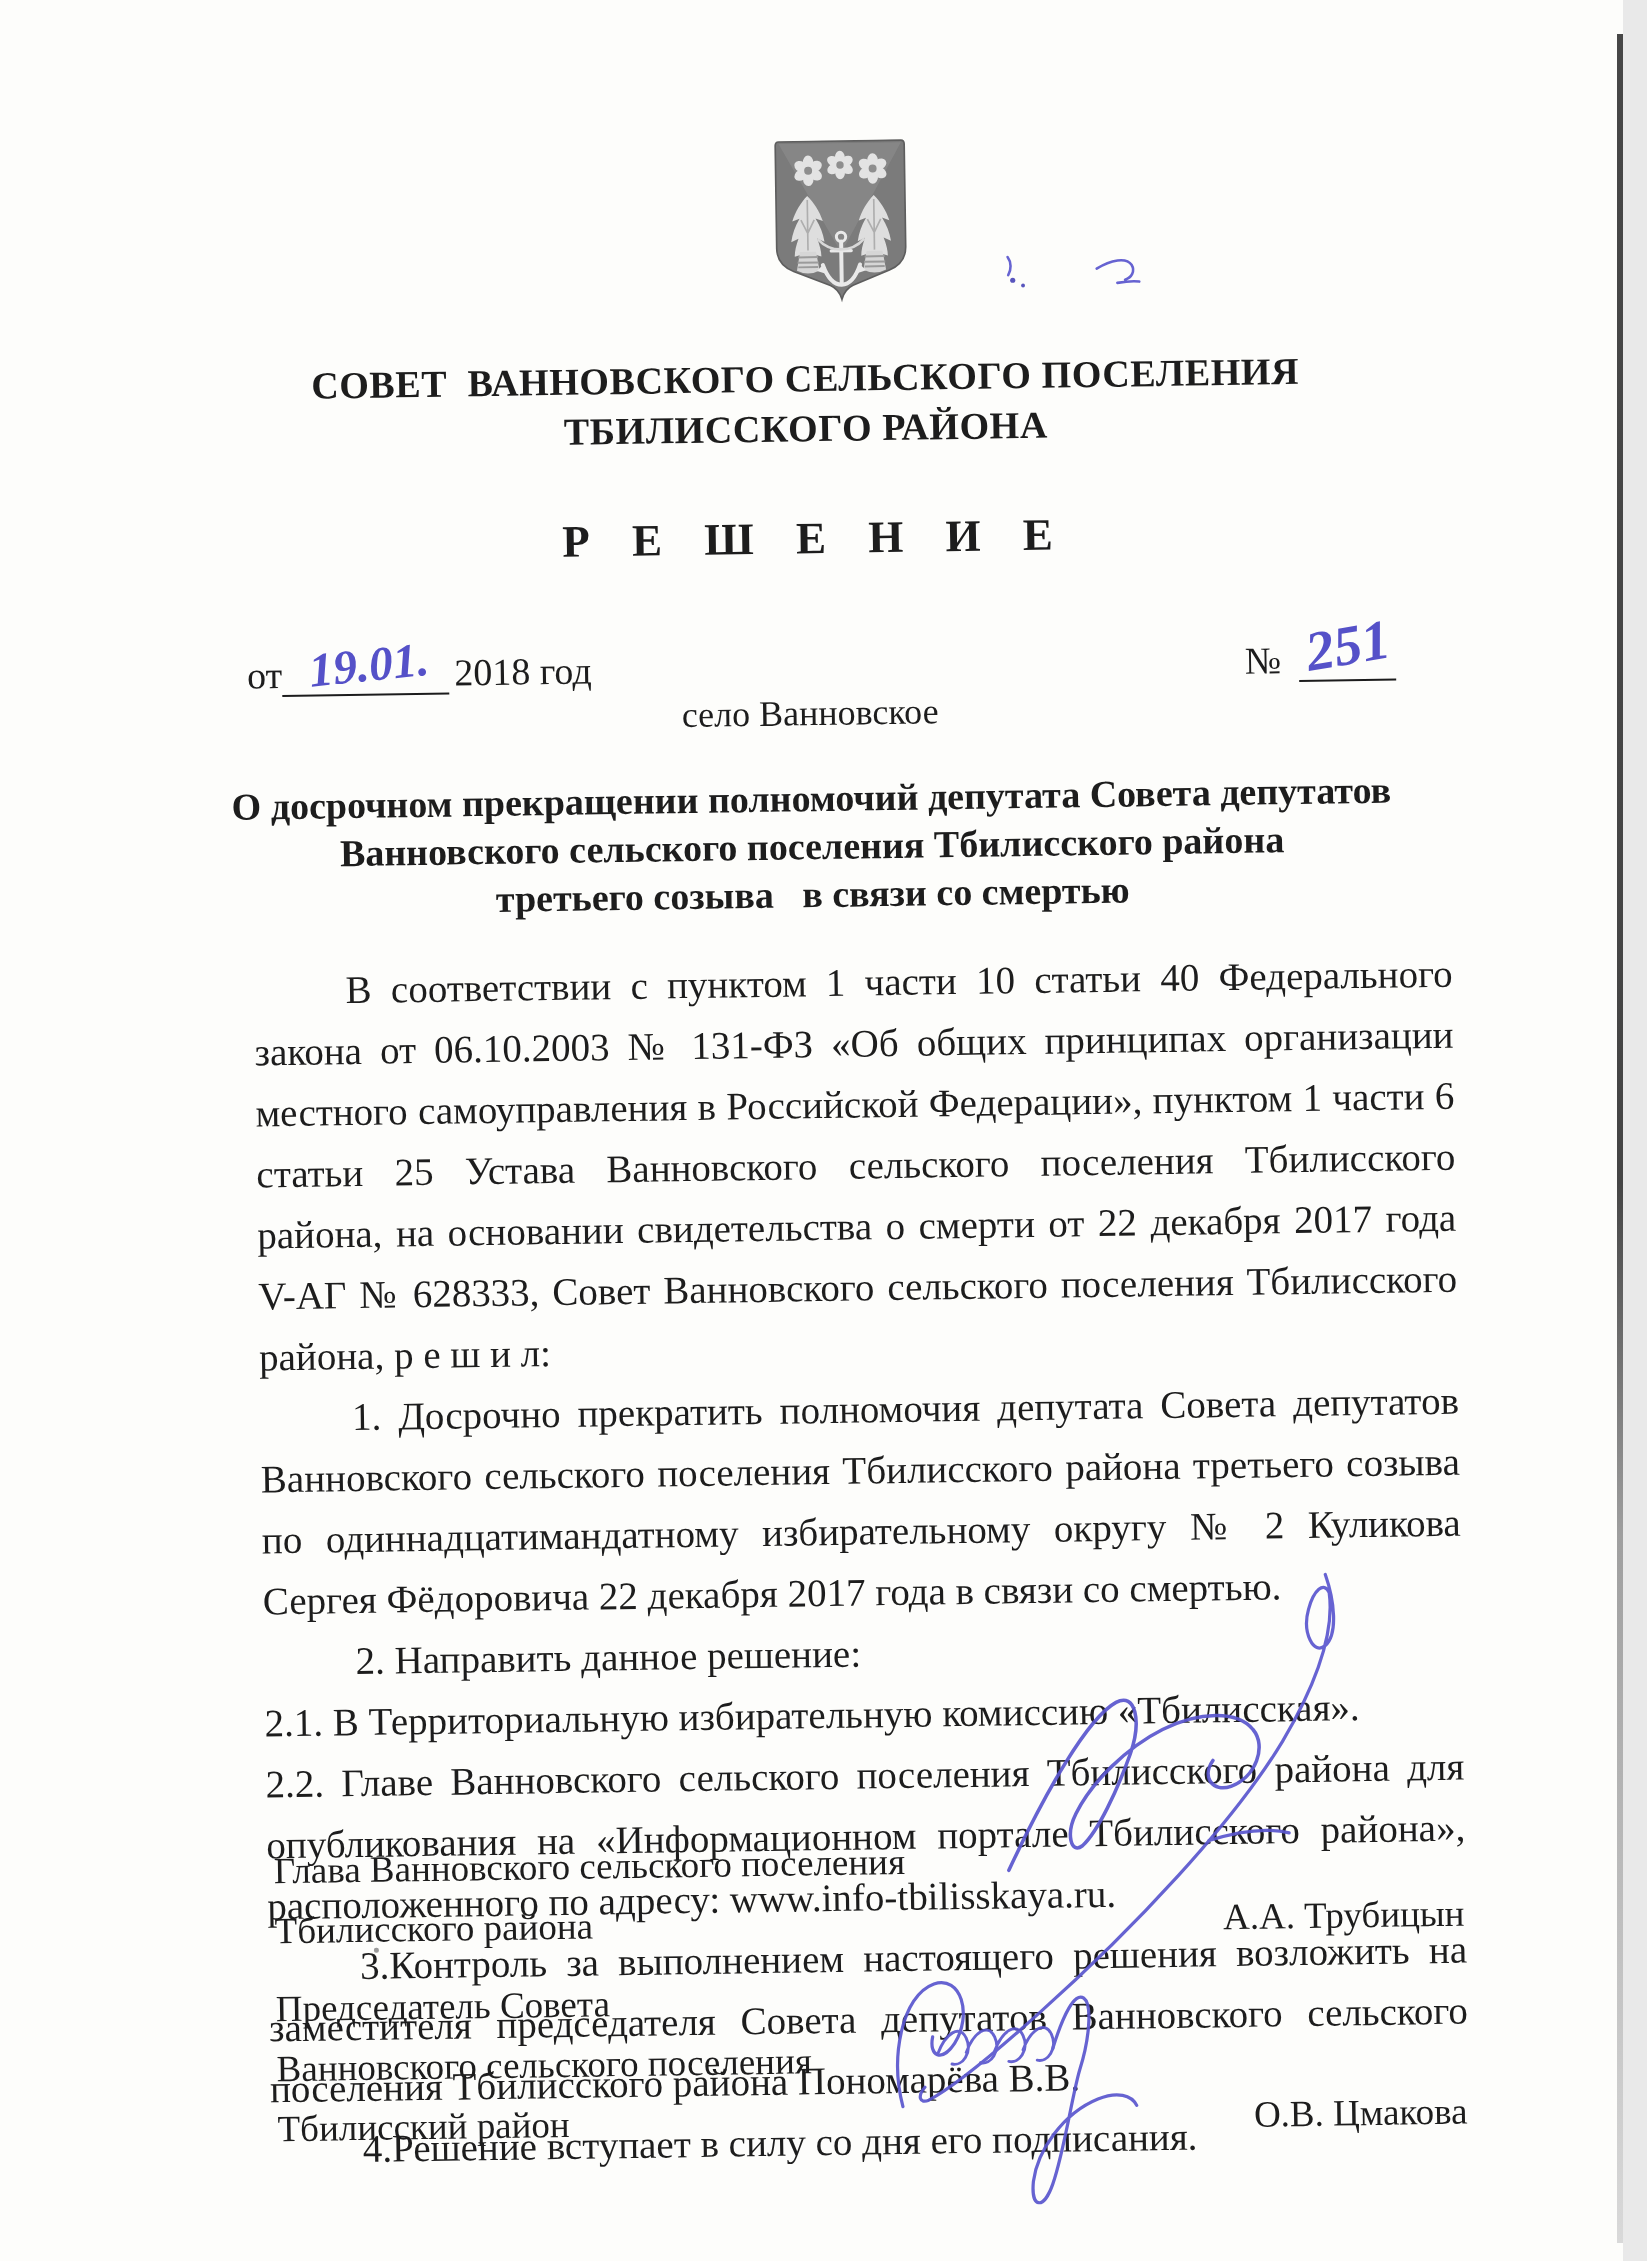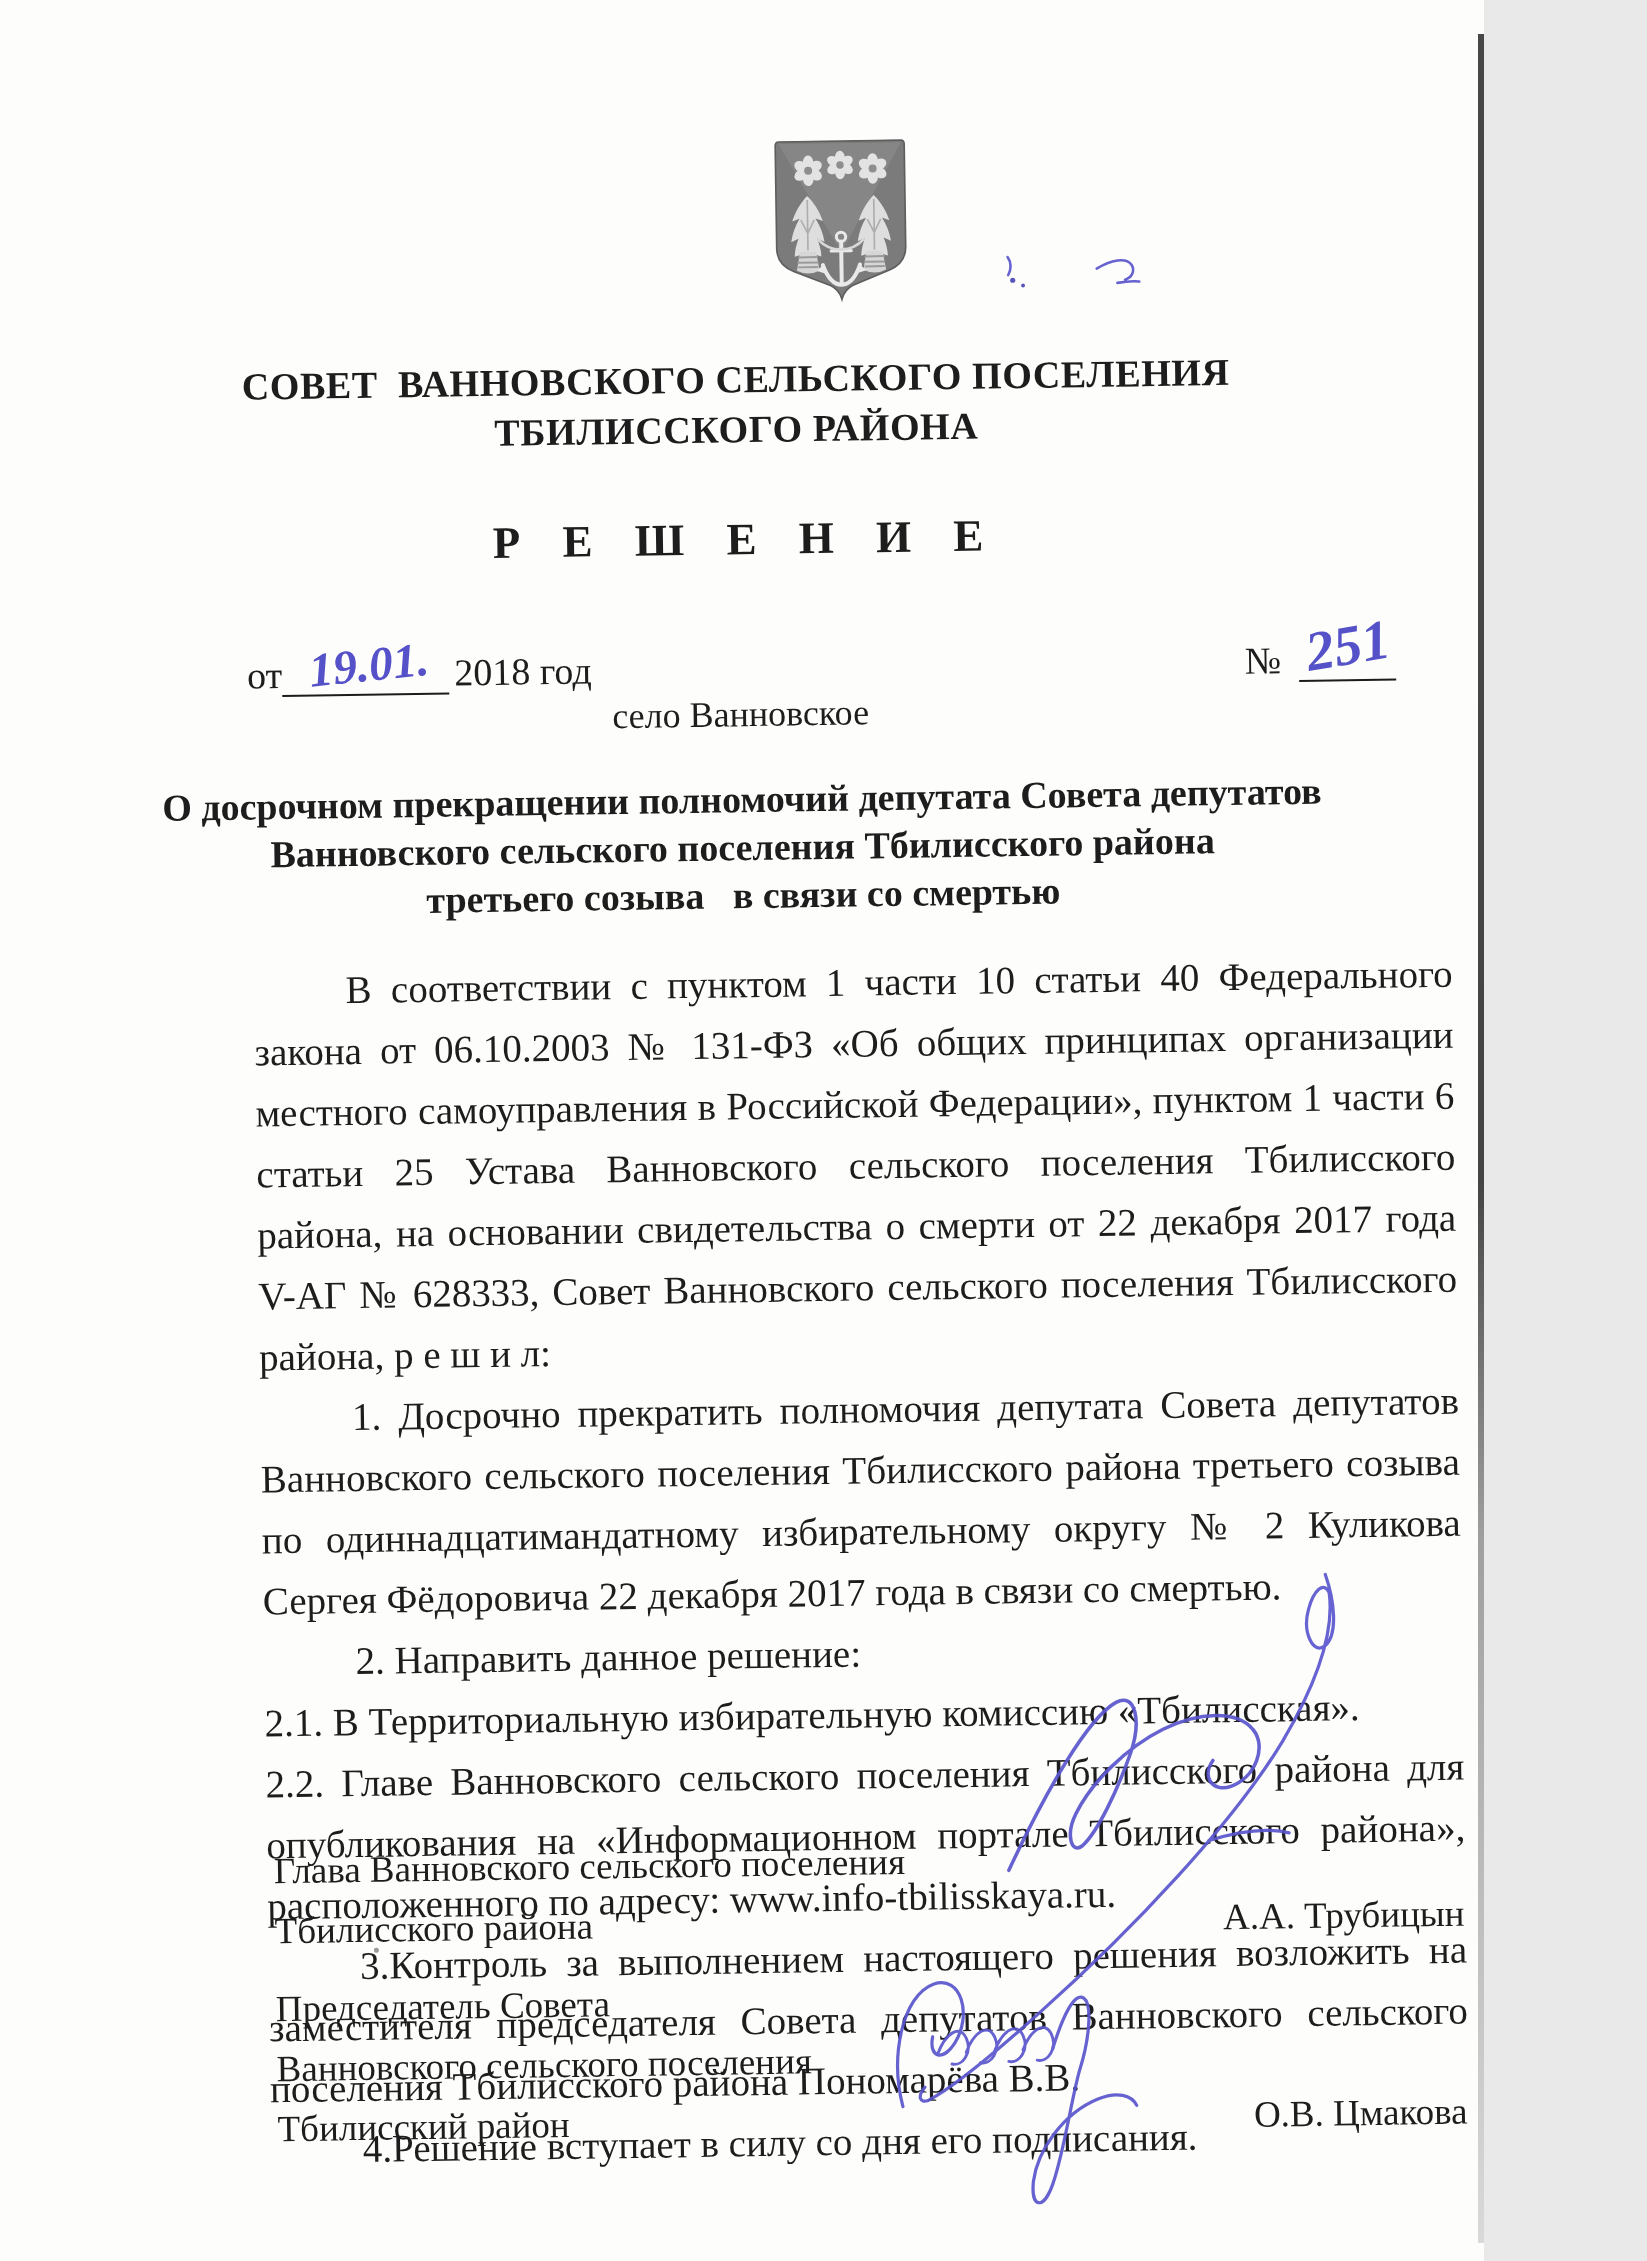--- a/index.html
+++ b/index.html
@@ -1,17 +1,17 @@
 <!DOCTYPE html>
 <html style="font-size:10.3px"><head>
 <meta charset="utf-8">
 <style>
   html,body{margin:0;padding:0;background:#e9e9e9;}
   .sheet{
-    position:relative;width:1484px;height:2261px;overflow:hidden;
+    position:relative;width:1623px;height:2261px;overflow:hidden;
     background:#fdfdfb;color:#1d1d1d;
     font-family:"Liberation Serif","DejaVu Serif",serif;
   }
   .tilt{position:absolute;inset:0;transform:rotate(-0.85deg);transform-origin:824px 807px;}
   .abs{position:absolute;}
   .center{left:0;right:0;text-align:center;}
   .pre{white-space:pre-wrap;}
   .hdr{top:353px;font-size:38px;font-weight:bold;line-height:50px;letter-spacing:0.6px;}
   .rtype{top:512px;font-size:45px;font-weight:bold;letter-spacing:15.5px;padding-left:15.5px;}
   .dateline{top:644px;font-size:38px;}

